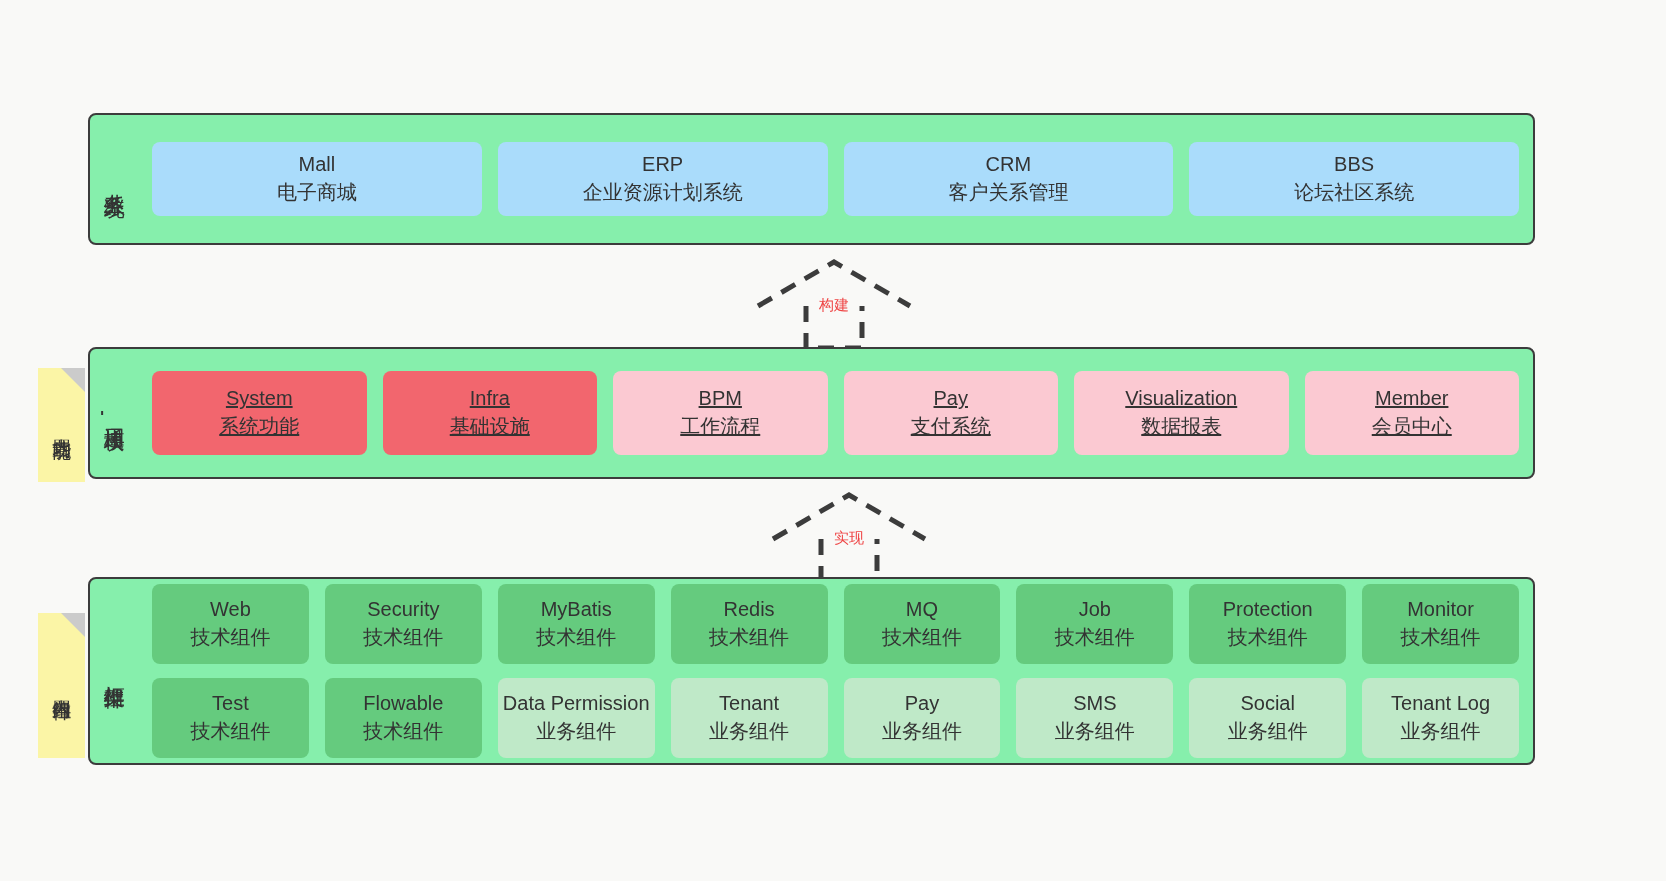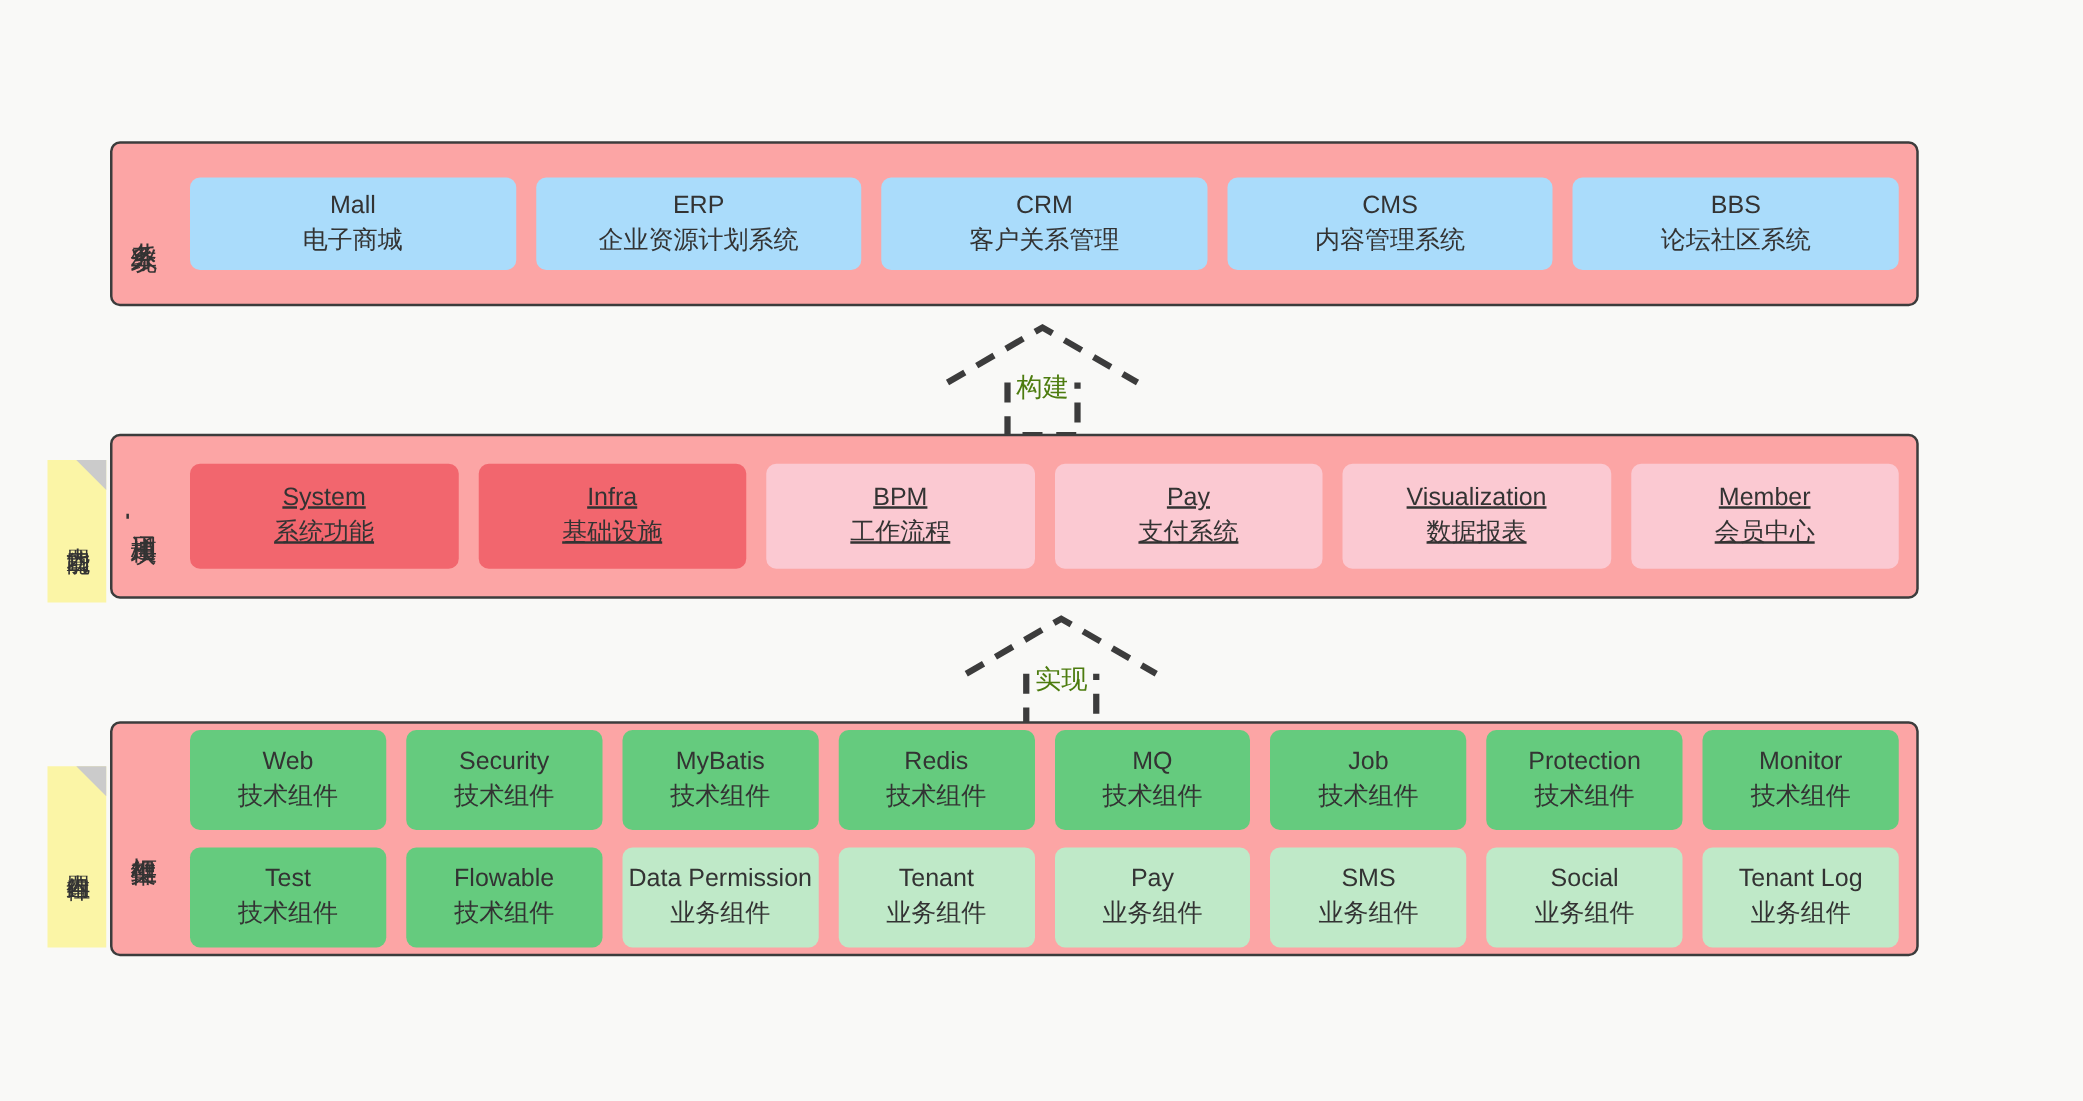--- a/index.html
+++ b/index.html
@@ -13,21 +13,21 @@
     font-family: "Liberation Sans", "DejaVu Sans", sans-serif;
     color: #333333;
     overflow: hidden;
     position: relative;
   }
 
   
   .band {
     position: absolute;
     box-sizing: border-box;
-    background: #fca5a5;
+    background: #86efac;
     border: 2px solid #3c3c3c;
     border-radius: 8px;
     display: flex;
     align-items: stretch;
   }
 
   
   .band-title {
     flex: 0 0 auto;
     width: 44px;
@@ -131,22 +131,22 @@
     height: 92px;
   }
   .connector svg { display: block; overflow: visible; }
   .connector .conn-label {
     position: absolute;
     left: 50%;
     transform: translateX(-50%);
     top: 38px;
     background: #f9f9f7;
     padding: 0 3px;
-    font-size: 21px;
-    color: #4d7c0f;
+    font-size: 15px;
+    color: #ef4444;
     white-space: nowrap;
   }
   #connector-build     { left: 754px; top: 258px; }
   #connector-implement { left: 769px; top: 491px; }
 </style>
 </head>
 <body>
 
 <div class="band" id="band-business">
   <div class="band-title">业务系统</div>
@@ -158,24 +158,20 @@
       </div>
       <div class="card c-blue">
         <span class="en">ERP</span>
         <span class="cn">企业资源计划系统</span>
       </div>
       <div class="card c-blue">
         <span class="en">CRM</span>
         <span class="cn">客户关系管理</span>
       </div>
       <div class="card c-blue">
-        <span class="en">CMS</span>
-        <span class="cn">内容管理系统</span>
-      </div>
-      <div class="card c-blue">
         <span class="en">BBS</span>
         <span class="cn">论坛社区系统</span>
       </div>
     </div>
   </div>
 </div>
 
 <div class="connector" id="connector-build">
   <svg width="160" height="92" viewBox="0 0 160 92" aria-hidden="true">
     <path d="M 4 48 L 80 4 L 156 48" fill="none" stroke="#3c3c3c" stroke-width="5" stroke-dasharray="16 11" stroke-linecap="butt"></path>

